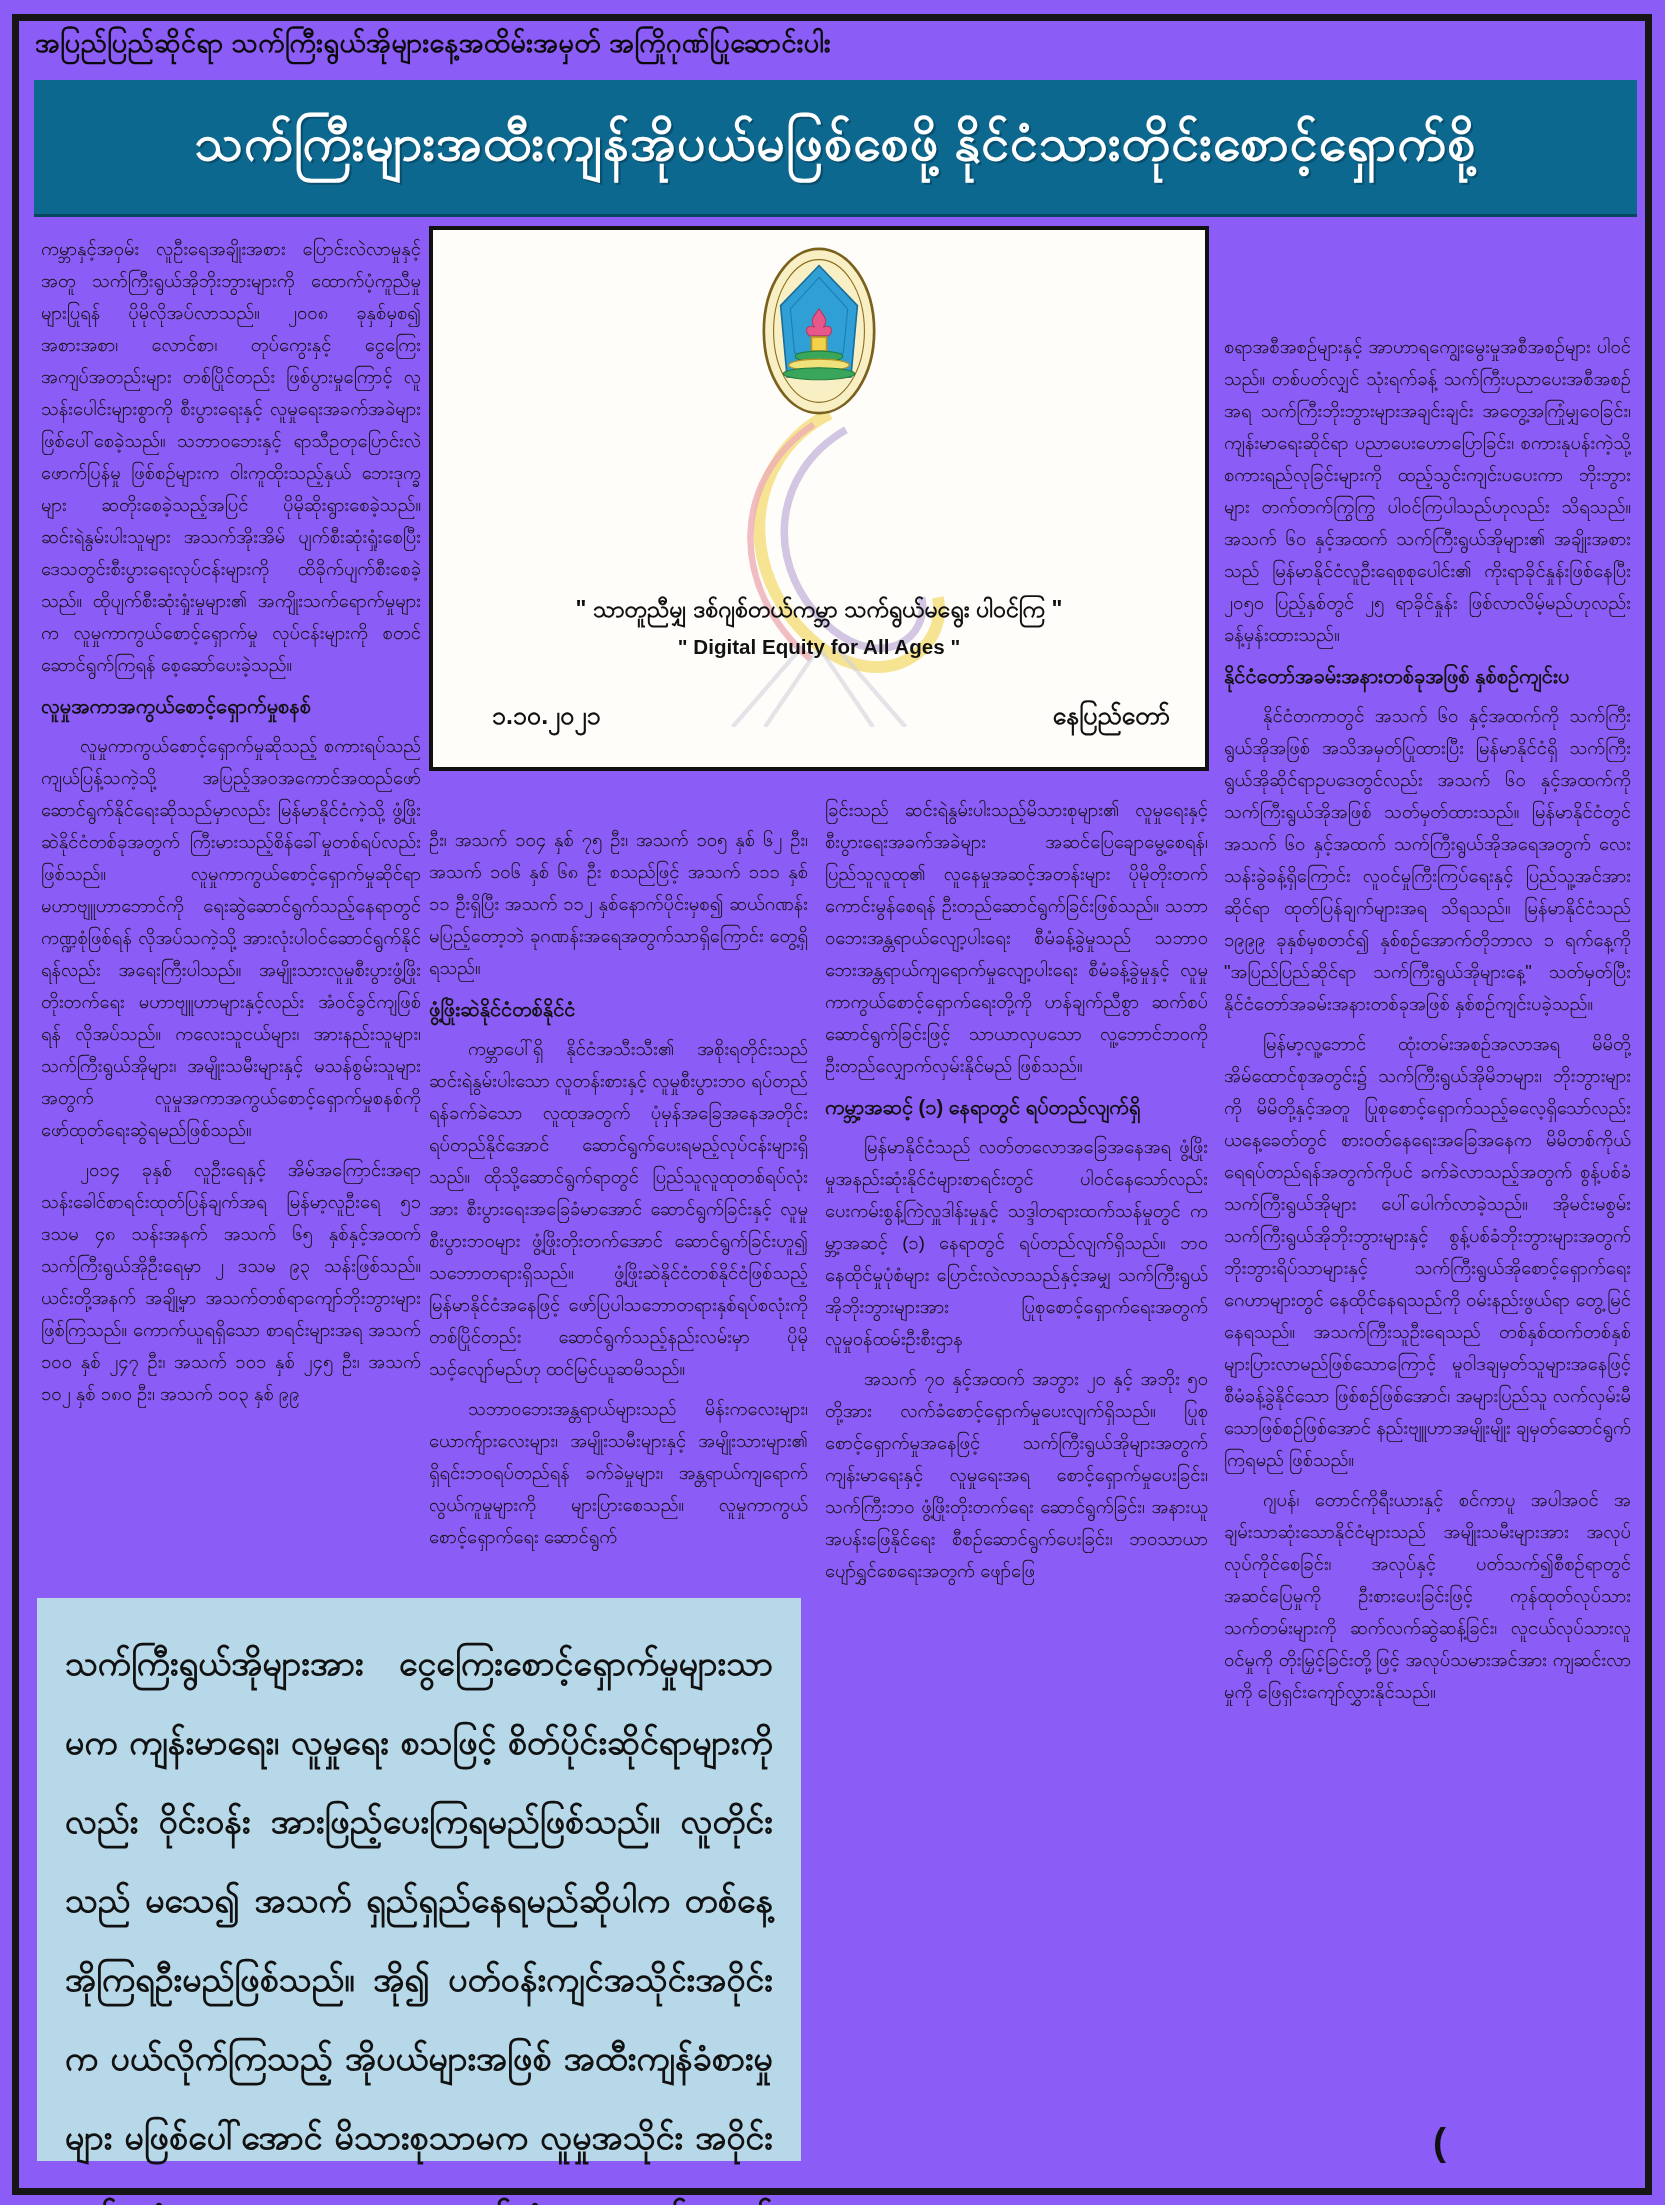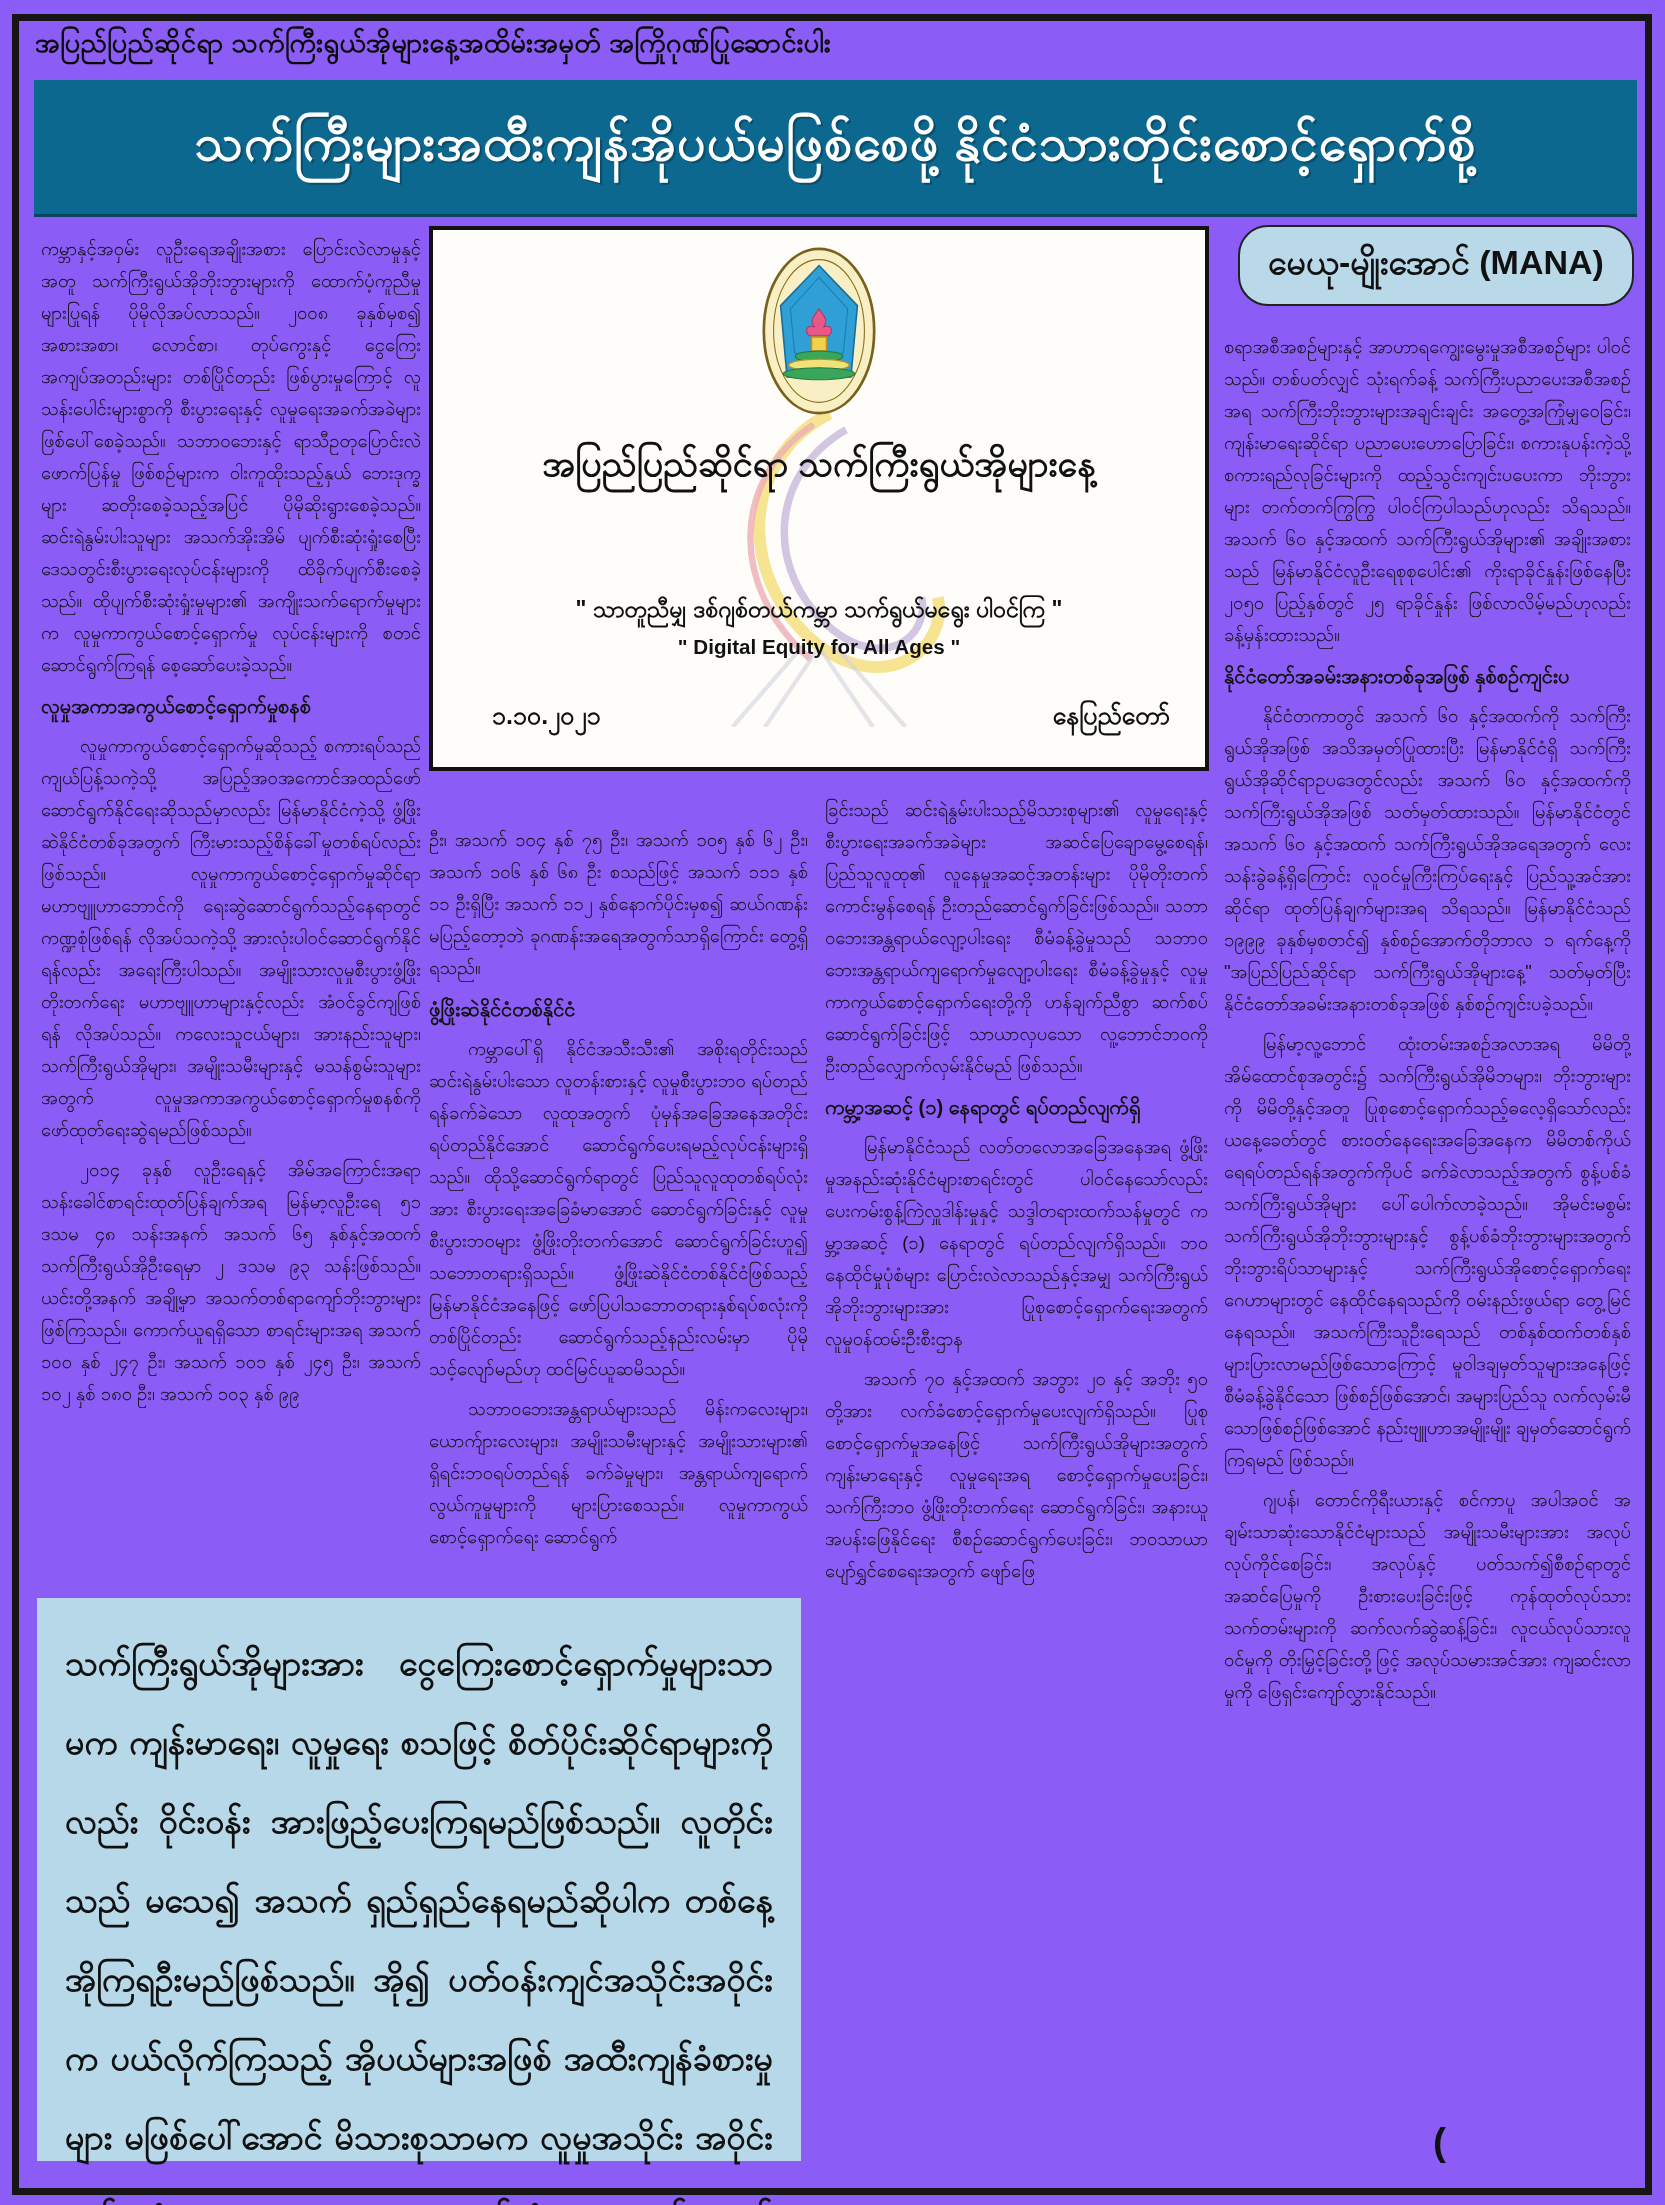--- a/index.html
+++ b/index.html
@@ -110,33 +110,29 @@
         <path d="M330 70 C 190 150, 175 330, 305 440 C 400 515, 485 455, 470 380" fill="none" stroke="#b9a7d6" stroke-width="14" opacity="0.8"></path>
         <path d="M270 60 C 120 160, 110 360, 265 495" fill="none" stroke="#e89aa4" stroke-width="12" opacity="0.8"></path>
         <g stroke="#c9c9d6" stroke-width="8" opacity="0.6" fill="none">
           <path d="M120 620 L 250 470"></path>
             <path d="M180 620 L 275 480"></path>
           <path d="M440 620 L 310 470"></path>
             <path d="M380 620 L 285 480"></path>
         </g>
       </svg>
 
-      <div class="mm-title">အပြည်ပြည်ဆိုင်ရာ သက်ကြီးရွယ်အိုများနေ့</div>
       <div class="q-mm">" သာတူညီမျှ ဒစ်ဂျစ်တယ်ကမ္ဘာ သက်ရွယ်မရွေး ပါဝင်ကြ "</div>
       <div class="q-en">" Digital Equity for All Ages "</div>
       <div class="bottomrow">
         <span>၁.၁၀.၂၀၂၁</span>
         <span>နေပြည်တော်</span>
       </div>
     </div>
   </div>
 
-  <div class="byline">
-    <span>မေယု-မျိုးအောင် (MANA)</span>
-  </div>
 
   <div class="highlight">
     <span>သက်ကြီးရွယ်အိုများအား ငွေကြေးစောင့်ရှောက်မှုများသာမက ကျန်းမာရေး၊ လူမှုရေး စသဖြင့် စိတ်ပိုင်းဆိုင်ရာများကိုလည်း ဝိုင်းဝန်း အားဖြည့်ပေးကြရမည်ဖြစ်သည်။ လူတိုင်းသည် မသေ၍ အသက် ရှည်ရှည်နေရမည်ဆိုပါက တစ်နေ့အိုကြရဦးမည်ဖြစ်သည်။ အို၍ ပတ်ဝန်းကျင်အသိုင်းအဝိုင်းက ပယ်လိုက်ကြသည့် အိုပယ်များအဖြစ် အထီးကျန်ခံစားမှုများ မဖြစ်ပေါ်အောင် မိသားစုသာမက လူမှုအသိုင်း အဝိုင်းတစ်ခုလုံးက နွေးနွေးထွေးထွေးဆက်ဆံကာ စောင့်ရှောက်ကြ ခြင်းဖြင့် လူသားတာဝန်ကျေပွန်ကြပါစို့</span>
   </div>
 
   <div class="endmark">(</div>
 </div>
 
 
 </body></html>

